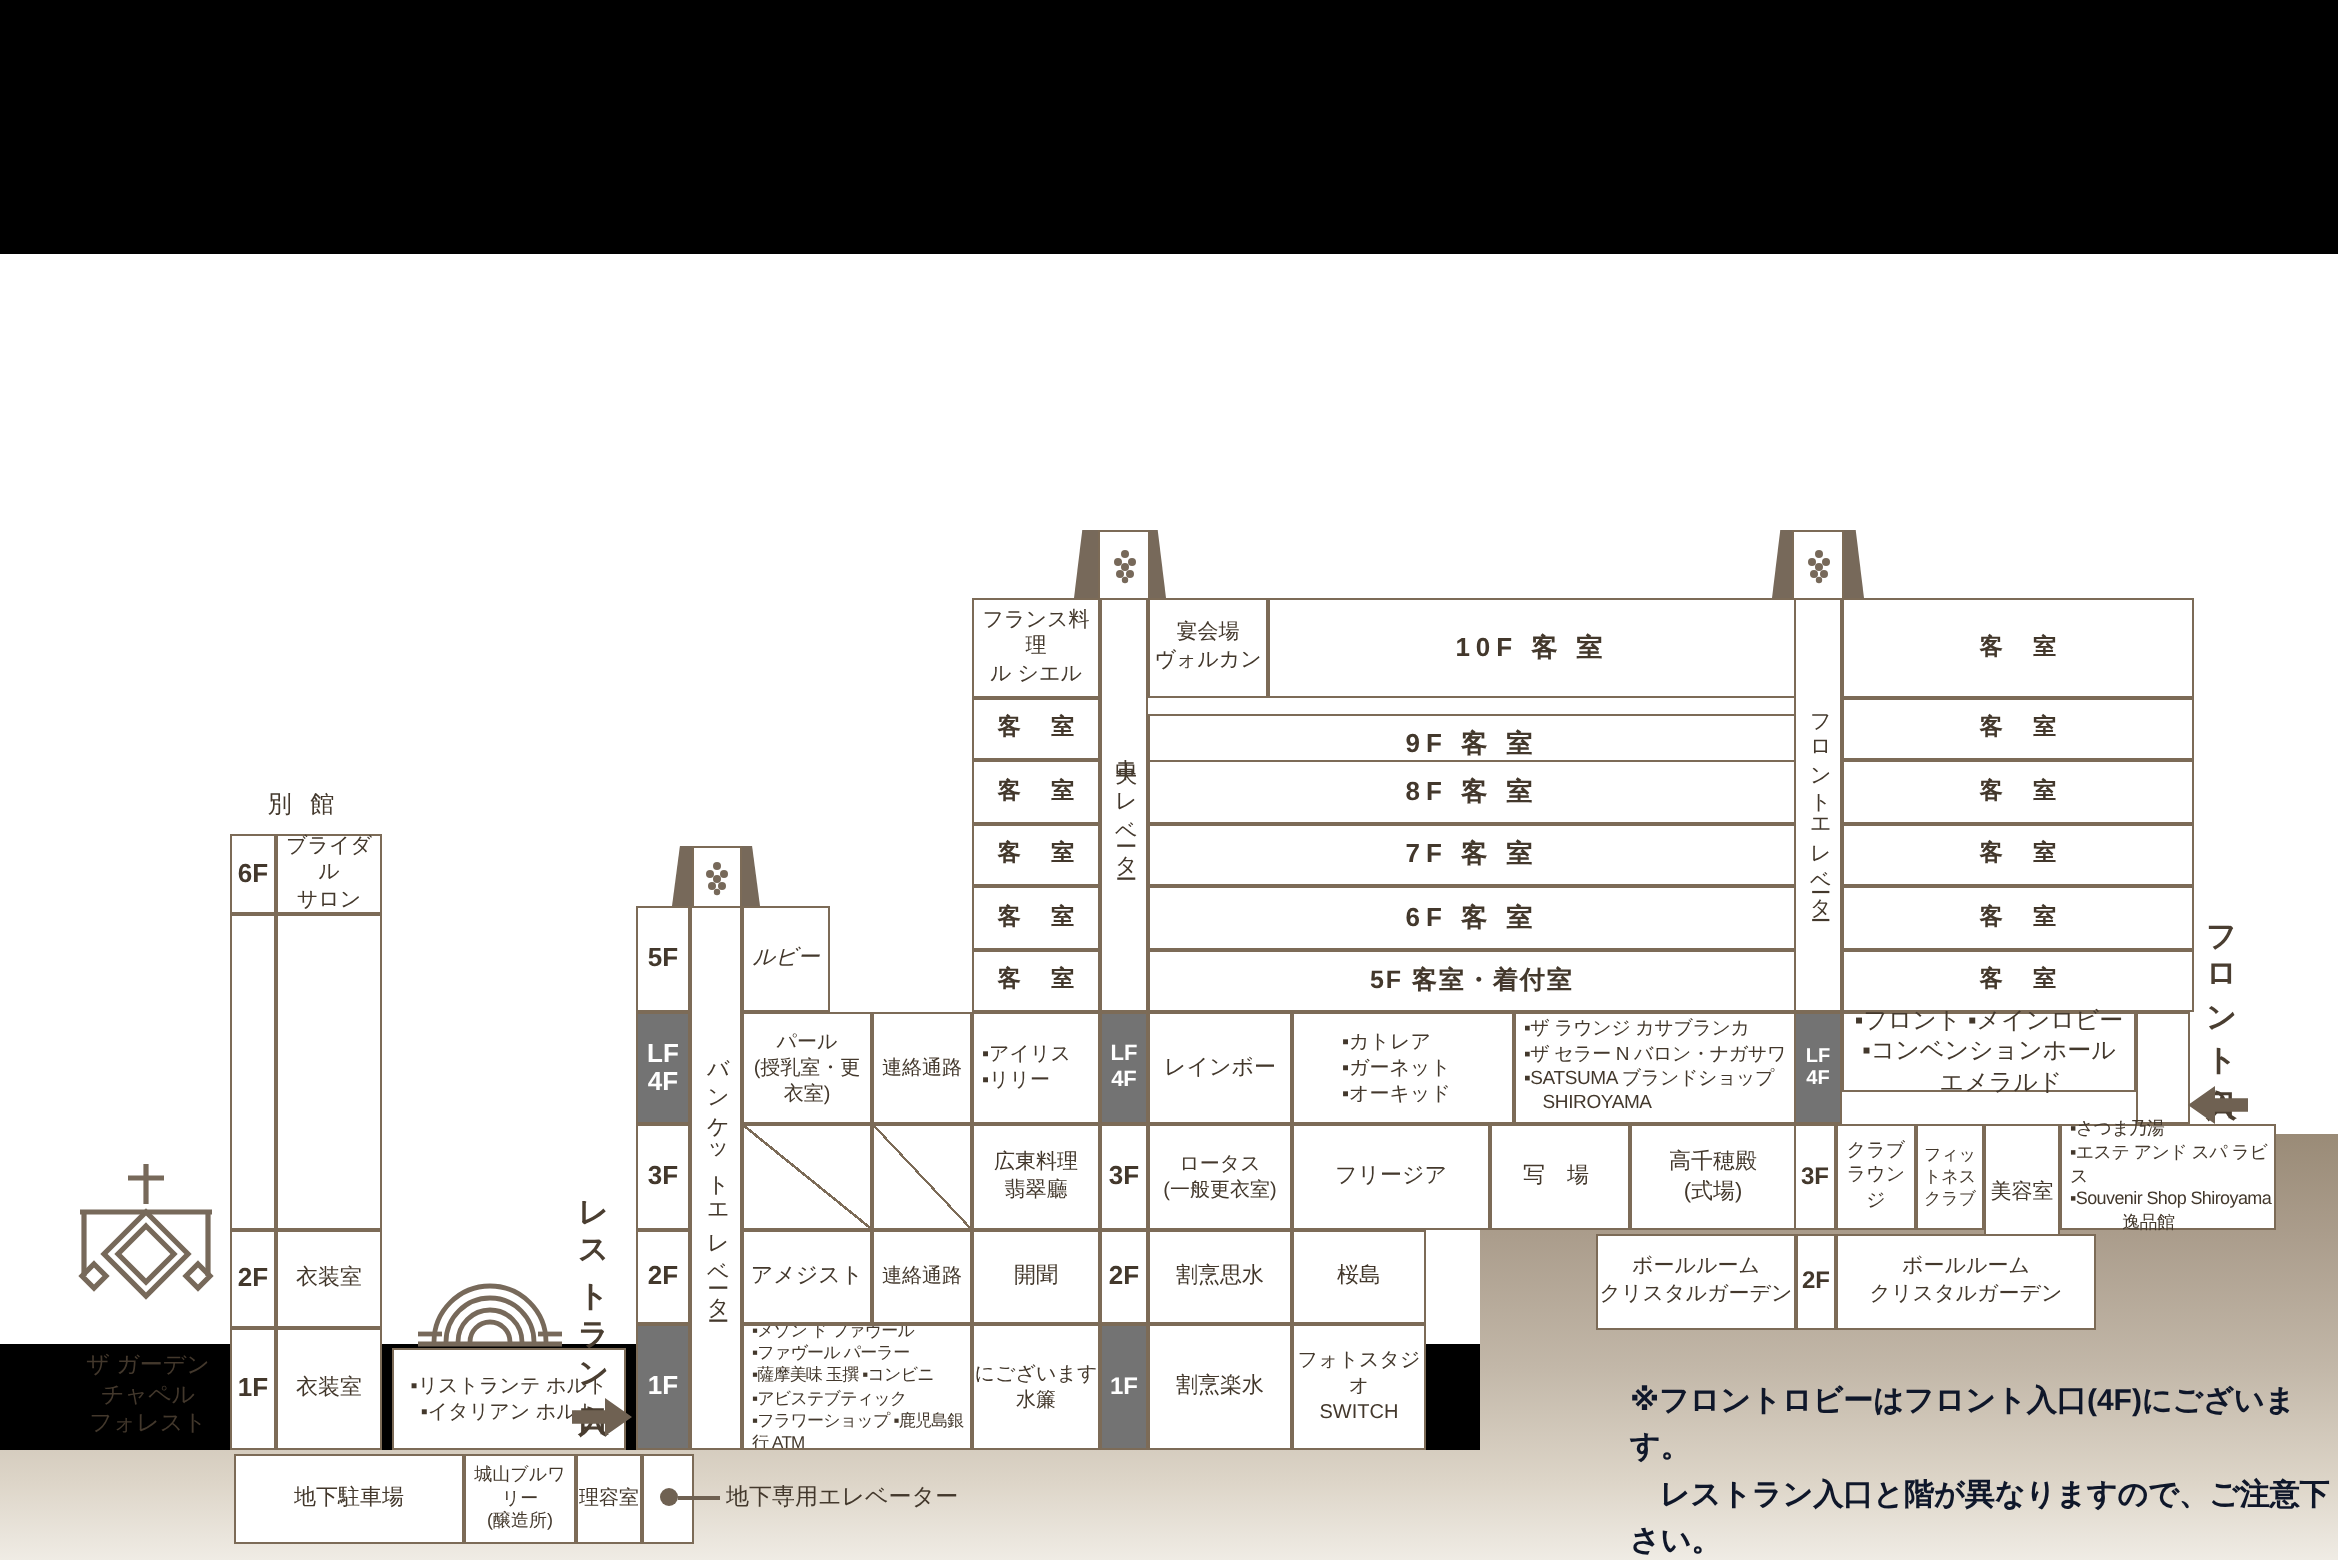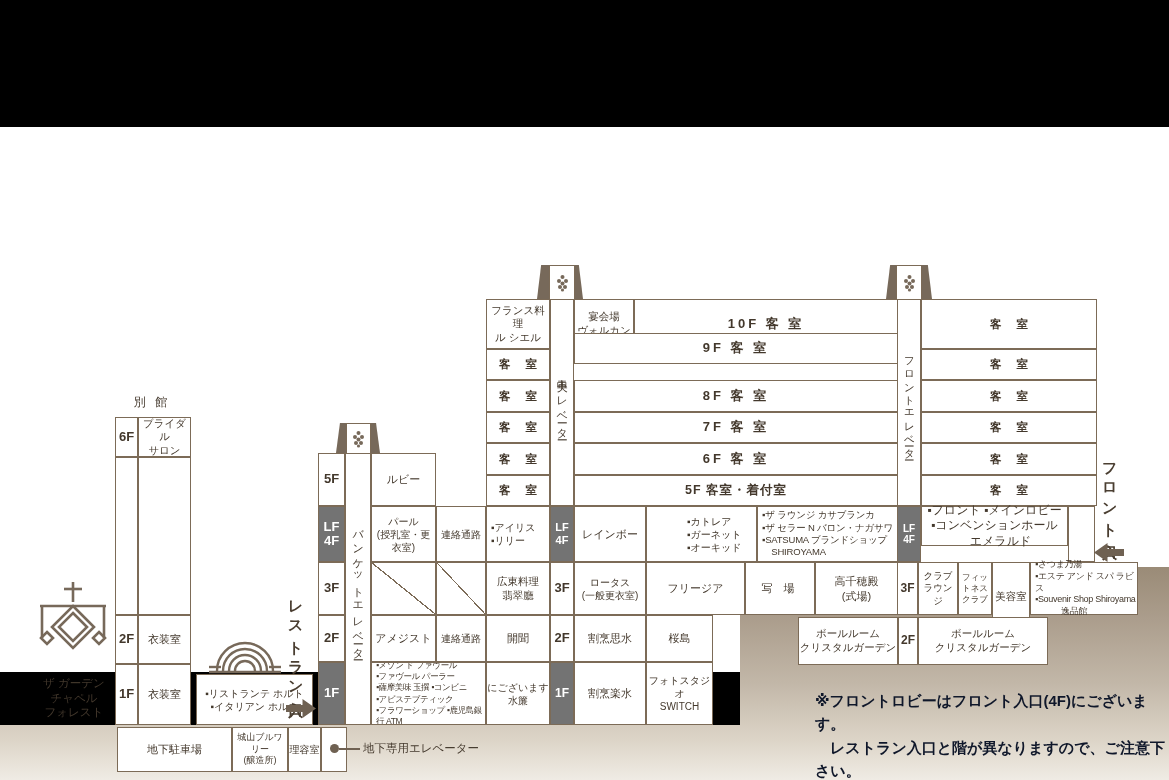--- a/index.html
+++ b/index.html
@@ -99,21 +99,21 @@
             <circle cx="11" cy="7" r="2"></circle>
             <circle cx="7.5" cy="9.5" r="2"></circle>
             <circle cx="5" cy="13" r="2"></circle>
             <circle cx="10" cy="13" r="2"></circle>
             <circle cx="7.5" cy="16" r="1.6"></circle>
           </g>
         </svg>
     </div>
     <div class="cell vtext" style="left:345px;top:326px;width:26px;height:272px;font-size:11px;">バンケットエレベーター</div>
     <div class="cell floor" style="left:318px;top:326px;width:27px;height:53px;">5F</div>
-    <div class="cell" style="left:371px;top:326px;width:65px;height:53px;">ルビー</div>
+    <div class="cell" style="left:371px;top:326px;width:44px;height:53px;font-style:italic;">ルビー</div>
     <div class="cell dark floor" style="left:318px;top:379px;width:27px;height:56px;">LF
 4F</div>
     <div class="cell small" style="left:371px;top:379px;width:65px;height:56px;">パール
 (授乳室・更衣室)</div>
     <div class="cell small" style="left:436px;top:379px;width:50px;height:56px;">連絡通路</div>
     <div class="cell floor" style="left:318px;top:435px;width:27px;height:53px;">3F</div>
     <div class="cell diag" style="left:371px;top:435px;width:65px;height:53px;"></div>
     <div class="cell diag" style="left:436px;top:435px;width:50px;height:53px;"></div>
     <div class="cell floor" style="left:318px;top:488px;width:27px;height:47px;">2F</div>
     <div class="cell" style="left:371px;top:488px;width:65px;height:47px;">アメジスト</div>
@@ -143,31 +143,31 @@
     <div class="cell" style="left:486px;top:172px;width:64px;height:50px;font-size:10.5px;">フランス料理
 ル シエル</div>
     <div class="cell rooms" style="left:486px;top:222px;width:64px;height:31px;">客 室</div>
     <div class="cell rooms" style="left:486px;top:253px;width:64px;height:32px;">客 室</div>
     <div class="cell rooms" style="left:486px;top:285px;width:64px;height:31px;">客 室</div>
     <div class="cell rooms" style="left:486px;top:316px;width:64px;height:32px;">客 室</div>
     <div class="cell rooms" style="left:486px;top:348px;width:64px;height:31px;">客 室</div>
     <div class="cell" style="left:574px;top:172px;width:60px;height:50px;font-size:10.5px;">宴会場
 ヴォルカン</div>
     <div class="cell frow" style="left:634px;top:172px;width:264px;height:50px;">10F 客 室</div>
-    <div class="cell frow" style="left:574px;top:206px;width:324px;height:31px;">9F 客 室</div>
+    <div class="cell frow" style="left:574px;top:230px;width:324px;height:31px;">9F 客 室</div>
     <div class="cell frow" style="left:574px;top:253px;width:324px;height:32px;">8F 客 室</div>
     <div class="cell frow" style="left:574px;top:285px;width:324px;height:31px;">7F 客 室</div>
     <div class="cell frow" style="left:574px;top:316px;width:324px;height:32px;">6F 客 室</div>
     <div class="cell frow" style="left:574px;top:348px;width:324px;height:31px;font-size:12.5px;letter-spacing:1px;">5F 客室・着付室</div>
     <div class="cell left small" style="left:486px;top:379px;width:64px;height:56px;">▪アイリス
 ▪リリー</div>
     <div class="cell dark" style="left:550px;top:379px;width:24px;height:56px;font-size:11px;line-height:1.15;">LF
 4F</div>
     <div class="cell" style="left:574px;top:379px;width:72px;height:56px;">レインボー</div>
-    <div class="cell left small" style="left:646px;top:379px;width:111px;height:56px;padding-left:40px;">▪カトレア
+    <div class="cell left small" style="left:646px;top:379px;width:111px;height:56px;padding-left:24px;">▪カトレア
 ▪ガーネット
 ▪オーキッド</div>
     <div class="cell left" style="left:757px;top:379px;width:141px;height:56px;font-size:9.5px;letter-spacing:-0.2px;">▪ザ ラウンジ カサブランカ
 ▪ザ セラー N バロン・ナガサワ
 ▪SATSUMA ブランドショップ
 　SHIROYAMA</div>
     <div class="cell" style="left:486px;top:435px;width:64px;height:53px;font-size:10.5px;">広東料理
 翡翠廳</div>
     <div class="cell floor" style="left:550px;top:435px;width:24px;height:53px;">3F</div>
     <div class="cell small" style="left:574px;top:435px;width:72px;height:53px;">ロータス

